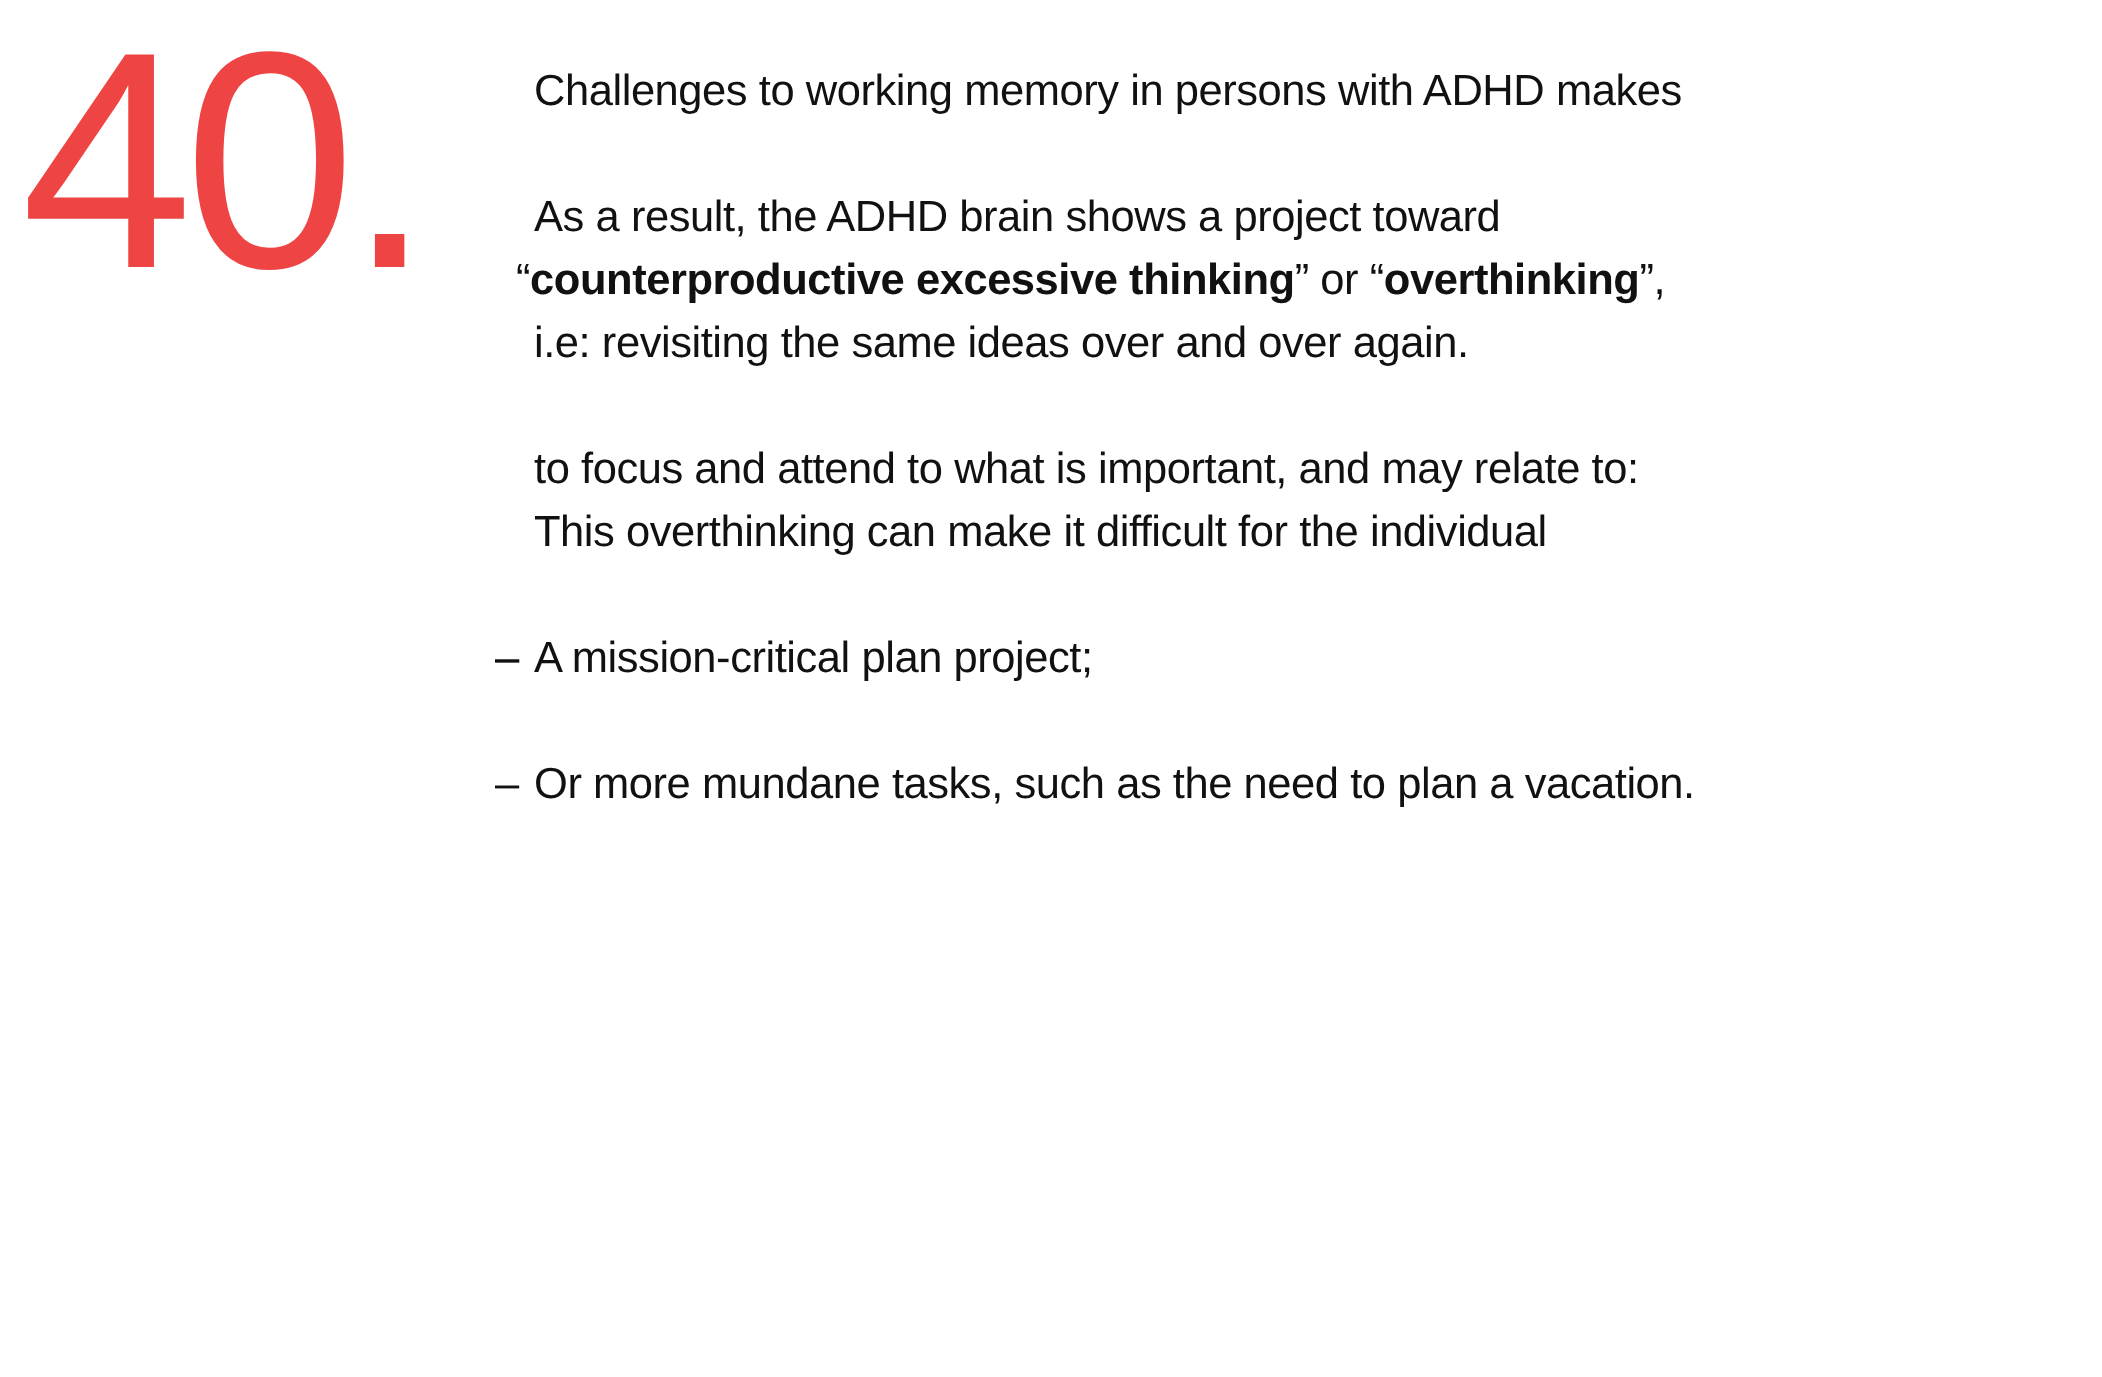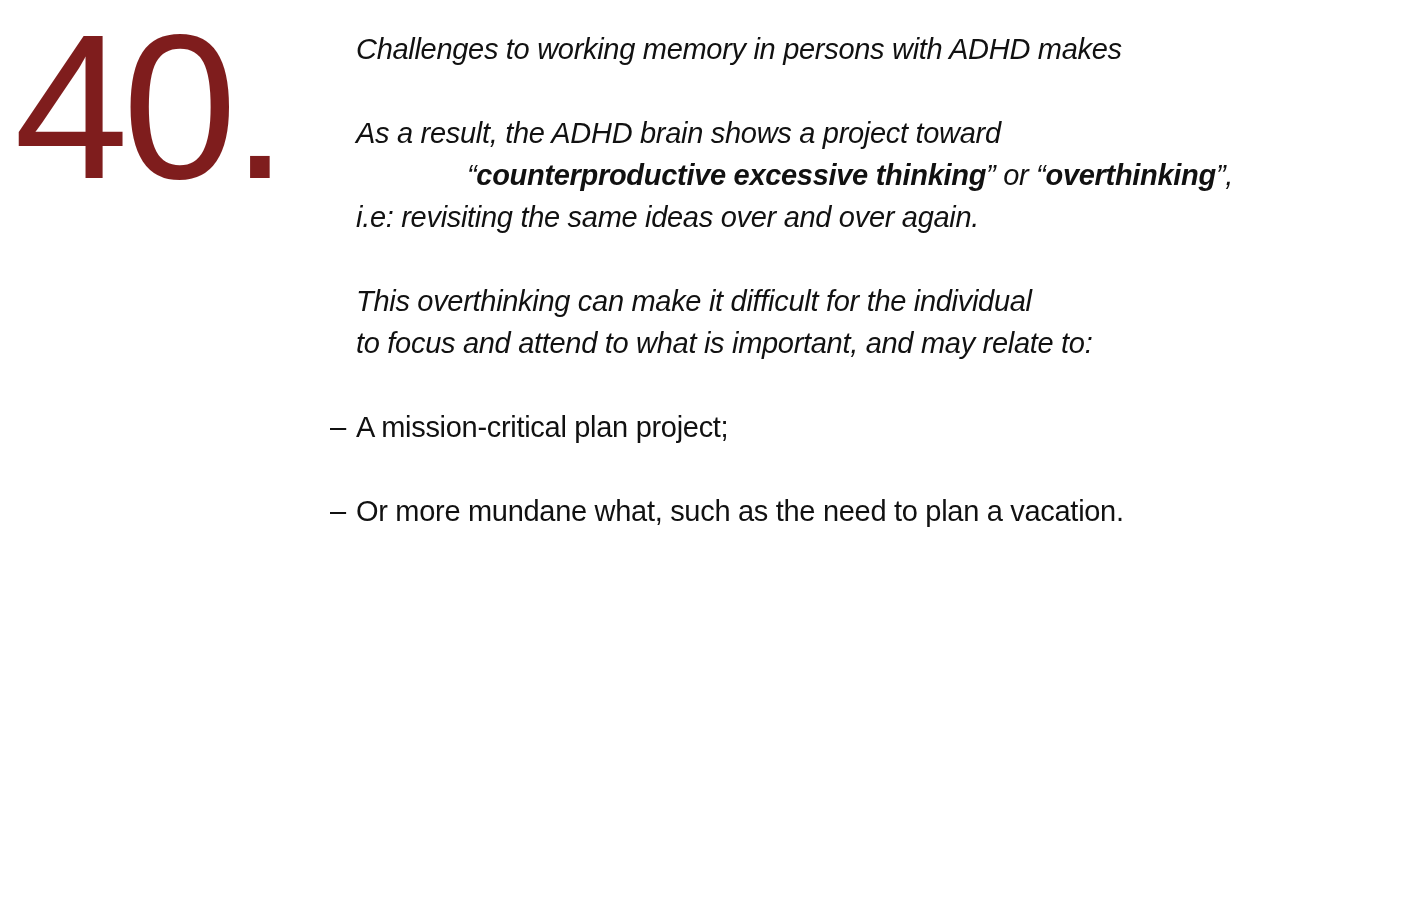--- a/index.html
+++ b/index.html
@@ -16,44 +16,42 @@
       color: #111111;
     }
     .slide-number {
       position: absolute;
       left: 14px;
       top: 4px;
       font-family: "Liberation Sans", sans-serif;
       font-size: 206px;
       line-height: 1;
       letter-spacing: -6px;
-      color: #7f1d1d;
+      color: #ef4444;
       font-weight: normal;
       white-space: nowrap;
     }
     .content {
       position: absolute;
       left: 356px;
       top: 28px;
       width: 1000px;
       font-size: 29px;
       line-height: 42px;
       letter-spacing: -0.3px;
     }
     .para {
-      margin: 0 0 42px 0;
-      font-style: italic;
+      margin: 12px 0 42px 0;
     }
     .line {
       display: block;
       white-space: nowrap;
     }
     .hang-quote {
       margin-left: -12px;
-      text-align: center;
     }
     .bold {
       font-weight: bold;
     }
     .list {
       list-style: none;
       margin: 0;
       padding: 0;
     }
     .list-item {
@@ -77,31 +75,31 @@
     <span class="line">Challenges to working memory in persons with ADHD makes</span>
   </p>
 
   <p class="para">
     <span class="line">As a result, the ADHD brain shows a project toward</span>
     <span class="line hang-quote"><span>“</span><span class="bold">counterproductive excessive thinking</span><span>” or “</span><span class="bold">overthinking</span><span>”,</span></span>
     <span class="line">i.e: revisiting the same ideas over and over again.</span>
   </p>
 
   <p class="para">
+    <span class="line">to focus and attend to what is important, and may relate to:</span>
     <span class="line">This overthinking can make it difficult for the individual</span>
-    <span class="line">to focus and attend to what is important, and may relate to:</span>
   </p>
 
   <ul class="list">
     <li class="list-item">
       <span class="dash">–</span>
     </li>
     <li class="list-item">
       <span class="dash">–</span>
       <span class="line">A mission-critical plan project;</span>
     </li>
     <li class="list-item">
       <span class="dash">–</span>
-      <span class="line">Or more mundane what, such as the need to plan a vacation.</span>
+      <span class="line">Or more mundane tasks, such as the need to plan a vacation.</span>
     </li>
   </ul>
 
 </div>
 
 </body></html>

